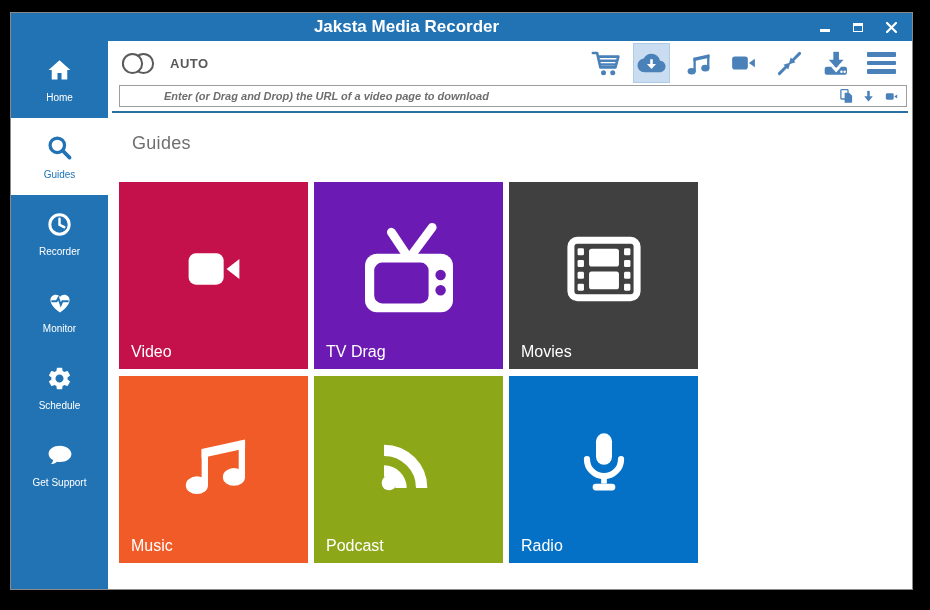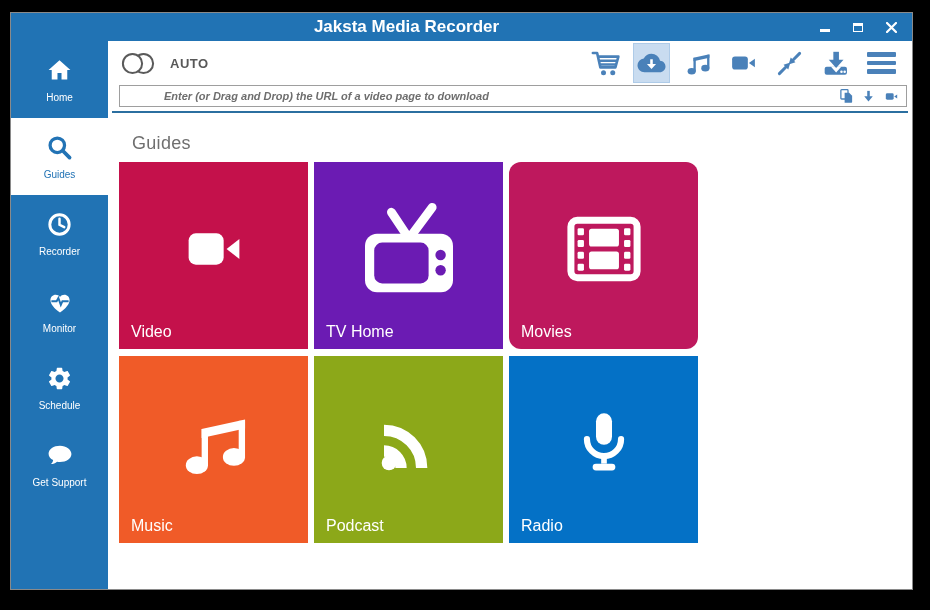--- a/index.html
+++ b/index.html
@@ -47,21 +47,21 @@
   .urlrow input { flex:1; border:none; outline:none; font-family:"Liberation Sans",sans-serif;
                   font-size:11px; font-style:italic; font-weight:600; color:#555;margin-left:36px; }
   .urlrow input::placeholder { color:#6e6e6e; opacity:1; }
   .url-icons { display:flex; align-items:center; gap:7px; }
   .url-icons .ubtn { display:flex; align-items:center; cursor:pointer; }
 
   .separator { height:2px; flex:0 0 2px; margin:4px 4px 0 4px; }
 
   .heading { font-size:18px; font-weight:400; margin:20px 0 0 24px; letter-spacing:.3px; }
 
-  .grid { margin:8px 0 0 11px; display:grid; grid-template-columns:repeat(3,189px);
+  .grid { margin:28px 0 0 11px; display:grid; grid-template-columns:repeat(3,189px);
           grid-auto-rows:187px; gap:7px 6px; }
   .tile { position:relative; cursor:pointer; color:#fff; }
   .tile .ticon { position:absolute; left:0; right:0; top:0; bottom:14px;
                  display:flex; align-items:center; justify-content:center; }
   .tile .tlabel { position:absolute; left:12px; bottom:8px; font-size:16px; font-weight:400; }
 </style>
 </head>
 <body style="background: rgb(0, 0, 0); --tile: #000000;">
 
 <div class="window">
@@ -267,24 +267,24 @@
         <div class="tile" style="background: rgb(107, 27, 179); --tile: #6B1BB3;">
           <span class="ticon">
             <svg width="104" height="100" viewBox="0 0 26 24">
                 <path d="M8.6 2.8 13 9.4M18.8 1.6 13 9.4" stroke="#fff" stroke-width="2.2" stroke-linecap="round" fill="none"></path>
                 <rect x="2" y="8.2" width="22" height="14.6" rx="3" fill="#fff"></rect>
                 <rect x="4.3" y="10.4" width="13.6" height="10.2" rx="2" fill="var(--tile)"></rect>
                 <circle cx="20.9" cy="13.5" r="1.3" fill="var(--tile)"></circle>
                 <circle cx="20.9" cy="17.3" r="1.3" fill="var(--tile)"></circle>
               </svg>
           </span>
-          <span class="tlabel">TV Home</span>
-        </div>
-
-        <div class="tile" style="background: #be185d; border-radius: 12px; --tile: #0AA7A7;">
+          <span class="tlabel">TV Drag</span>
+        </div>
+
+        <div class="tile" style="background: #404040; --tile: #0AA7A7;">
           <span class="ticon">
             <svg width="78" height="70" viewBox="0 0 24 22">
                 <rect x="1.6" y="2" width="20.8" height="18" rx="2" fill="none" stroke="#fff" stroke-width="2.2"></rect>
                 <rect x="7.3" y="4.6" width="9.4" height="5.6" rx="0.8" fill="#fff"></rect>
                 <rect x="7.3" y="11.8" width="9.4" height="5.6" rx="0.8" fill="#fff"></rect>
                 <g fill="#fff">
                   <rect x="3.7" y="4.5" width="2" height="2.2" rx="0.4"></rect>
                   <rect x="3.7" y="8.2" width="2" height="2.2" rx="0.4"></rect>
                   <rect x="3.7" y="11.9" width="2" height="2.2" rx="0.4"></rect>
                   <rect x="3.7" y="15.6" width="2" height="2.2" rx="0.4"></rect>

